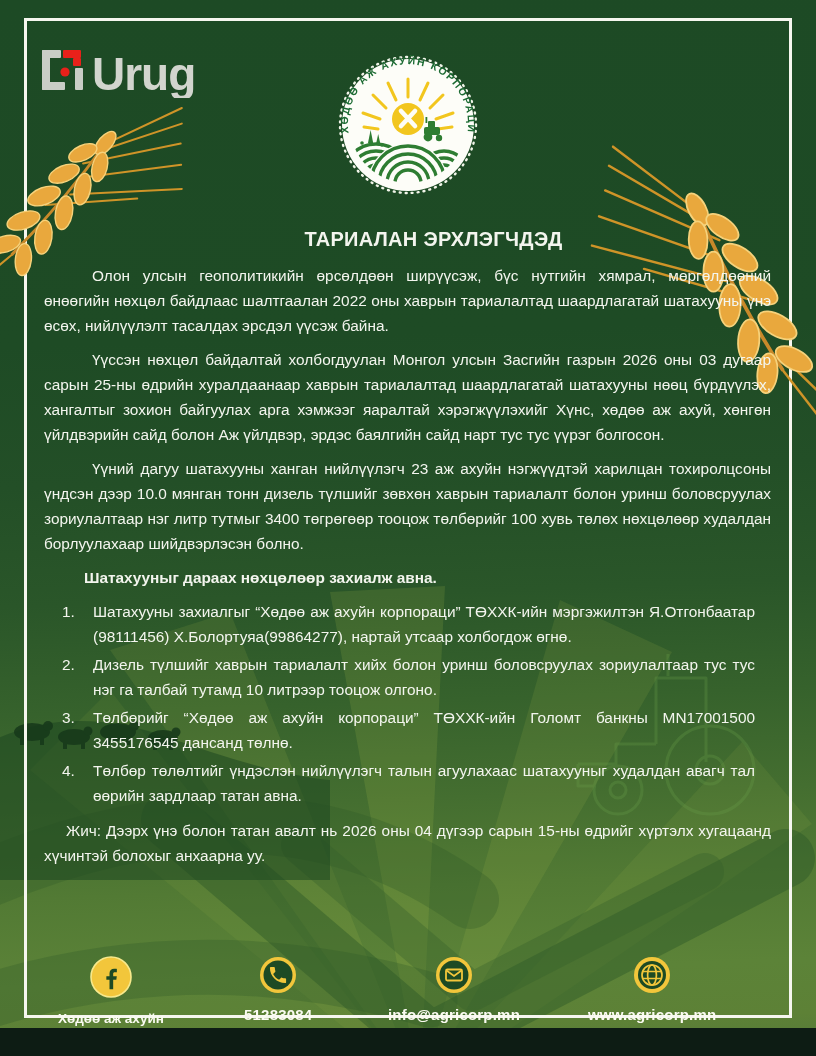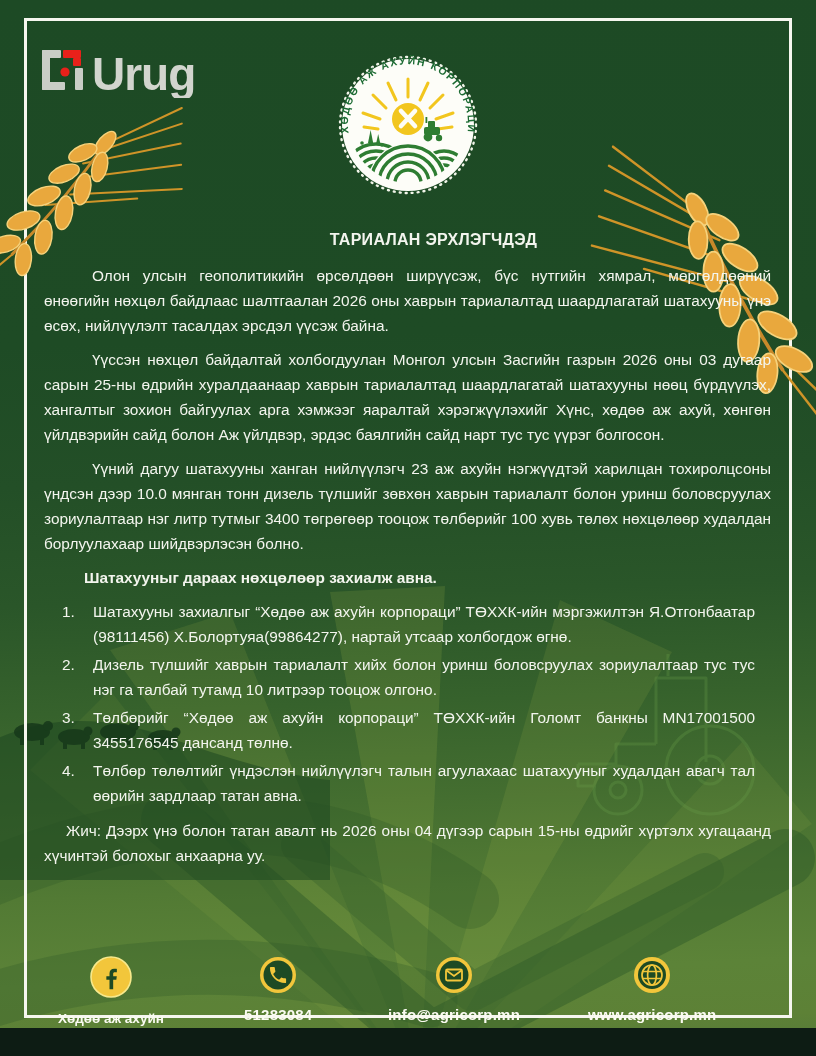--- a/index.html
+++ b/index.html
@@ -8,21 +8,21 @@
     background:linear-gradient(178deg,#1d4a25 0%,#1e4b25 32%,#234f27 45%,#2a5629 56%,
       #36622c 66%,#446e30 75%,#527a34 83%,#5c8338 91%,#5d8136 96%,#53783a 100%);}
   .bg-art{position:absolute;left:0;top:0;width:816px;height:1056px;}
   .frame{position:absolute;left:24px;top:18px;width:768px;height:1000px;
     border:3px solid #f6f6ef;box-sizing:border-box;}
   .wheat{position:absolute;left:0;top:0;width:816px;height:1056px;pointer-events:none;}
   .brand-logo{position:absolute;left:42px;top:46px;}
   .emblem{position:absolute;left:338px;top:55px;}
   main{position:absolute;left:44px;top:227px;width:727px;color:#f3f5ee;
     font-size:15.4px;line-height:25px;text-align:justify;}
-  .title{font-size:16px;font-weight:bold;text-align:center;margin:0 0 11px 52px;letter-spacing:.3px;}
+  .title{font-size:20px;font-weight:bold;text-align:center;margin:0 0 11px 52px;letter-spacing:.3px;}
   .para{margin:0 0 9px;text-indent:48px;}
   .subheading{font-weight:bold;text-align:left;margin:3px 0 9px 40px;}
   ol.terms{margin:0 0 10px;padding:0;list-style:none;counter-reset:item;}
   ol.terms li{counter-increment:item;position:relative;padding-left:33px;margin:0 16px 3px;}
   ol.terms li::before{content:counter(item) ".";position:absolute;left:2px;}
   .note{margin:4px 0 0;text-indent:22px;}
   footer{position:absolute;left:0;top:940px;width:816px;height:78px;color:#fbfbf2;}
   .f-item{position:absolute;display:flex;align-items:center;gap:12px;height:44px;top:16px;flex-direction:column;}
   .f-item .circ{flex:0 0 auto;display:block;}
   .fb-label{font-weight:bold;font-size:13.5px;line-height:17px;text-align:center;width:142px;}
@@ -207,21 +207,21 @@
         <rect x="16" y="2" width="16" height="8" rx="2"></rect>
         <circle cx="20" cy="12" r="4.4"></circle>
           <circle cx="31" cy="13" r="3.2"></circle>
         <rect x="17.5" y="-8" width="1.8" height="6"></rect>
       </g>
     </g>
   </svg>
 
   <main>
     <h1 class="title">ТАРИАЛАН ЭРХЛЭГЧДЭД</h1>
-    <p class="para">Олон улсын геополитикийн өрсөлдөөн ширүүсэж, бүс нутгийн хямрал, мөргөлдөөний өнөөгийн нөхцөл байдлаас шалтгаалан 2026 оны хаврын тариалалтад шаардлагатай шатахууны үнэ өсөх, нийлүүлэлт тасалдах эрсдэл үүсэж байна.</p>
+    <p class="para">Олон улсын геополитикийн өрсөлдөөн ширүүсэж, бүс нутгийн хямрал, мөргөлдөөний өнөөгийн нөхцөл байдлаас шалтгаалан 2022 оны хаврын тариалалтад шаардлагатай шатахууны үнэ өсөх, нийлүүлэлт тасалдах эрсдэл үүсэж байна.</p>
     <p class="para">Үүссэн нөхцөл байдалтай холбогдуулан Монгол улсын Засгийн газрын 2026 оны 03 дугаар сарын 25-ны өдрийн хуралдаанаар хаврын тариалалтад шаардлагатай шатахууны нөөц бүрдүүлэх, хангалтыг зохион байгуулах арга хэмжээг яаралтай хэрэгжүүлэхийг Хүнс, хөдөө аж ахуй, хөнгөн үйлдвэрийн сайд болон Аж үйлдвэр, эрдэс баялгийн сайд нарт тус тус үүрэг болгосон.</p>
     <p class="para">Үүний дагуу шатахууны ханган нийлүүлэгч 23 аж ахуйн нэгжүүдтэй харилцан тохиролцсоны үндсэн дээр 10.0 мянган тонн дизель түлшийг зөвхөн хаврын тариалалт болон уринш боловсруулах зориулалтаар нэг литр тутмыг 3400 төгрөгөөр тооцож төлбөрийг 100 хувь төлөх нөхцөлөөр худалдан борлуулахаар шийдвэрлэсэн болно.</p>
     <p class="subheading">Шатахууныг дараах нөхцөлөөр захиалж авна.</p>
     <ol class="terms">
       <li>Шатахууны захиалгыг “Хөдөө аж ахуйн корпораци” ТӨХХК-ийн мэргэжилтэн Я.Отгонбаатар (98111456) Х.Болортуяа(99864277), нартай утсаар холбогдож өгнө.</li>
       <li>Дизель түлшийг хаврын тариалалт хийх болон уринш боловсруулах зориулалтаар тус тус нэг га талбай тутамд 10 литрээр тооцож олгоно.</li>
       <li>Төлбөрийг “Хөдөө аж ахуйн корпораци” ТӨХХК-ийн Голомт банкны  MN17001500 3455176545  дансанд төлнө.</li>
       <li>Төлбөр төлөлтийг үндэслэн нийлүүлэгч талын агуулахаас шатахууныг худалдан авагч тал өөрийн зардлаар татан авна.</li>
     </ol>
     <p class="note">Жич: Дээрх үнэ болон татан авалт нь 2026 оны 04 дүгээр сарын 15-ны өдрийг хүртэлх хугацаанд хүчинтэй болохыг анхаарна уу.</p>

